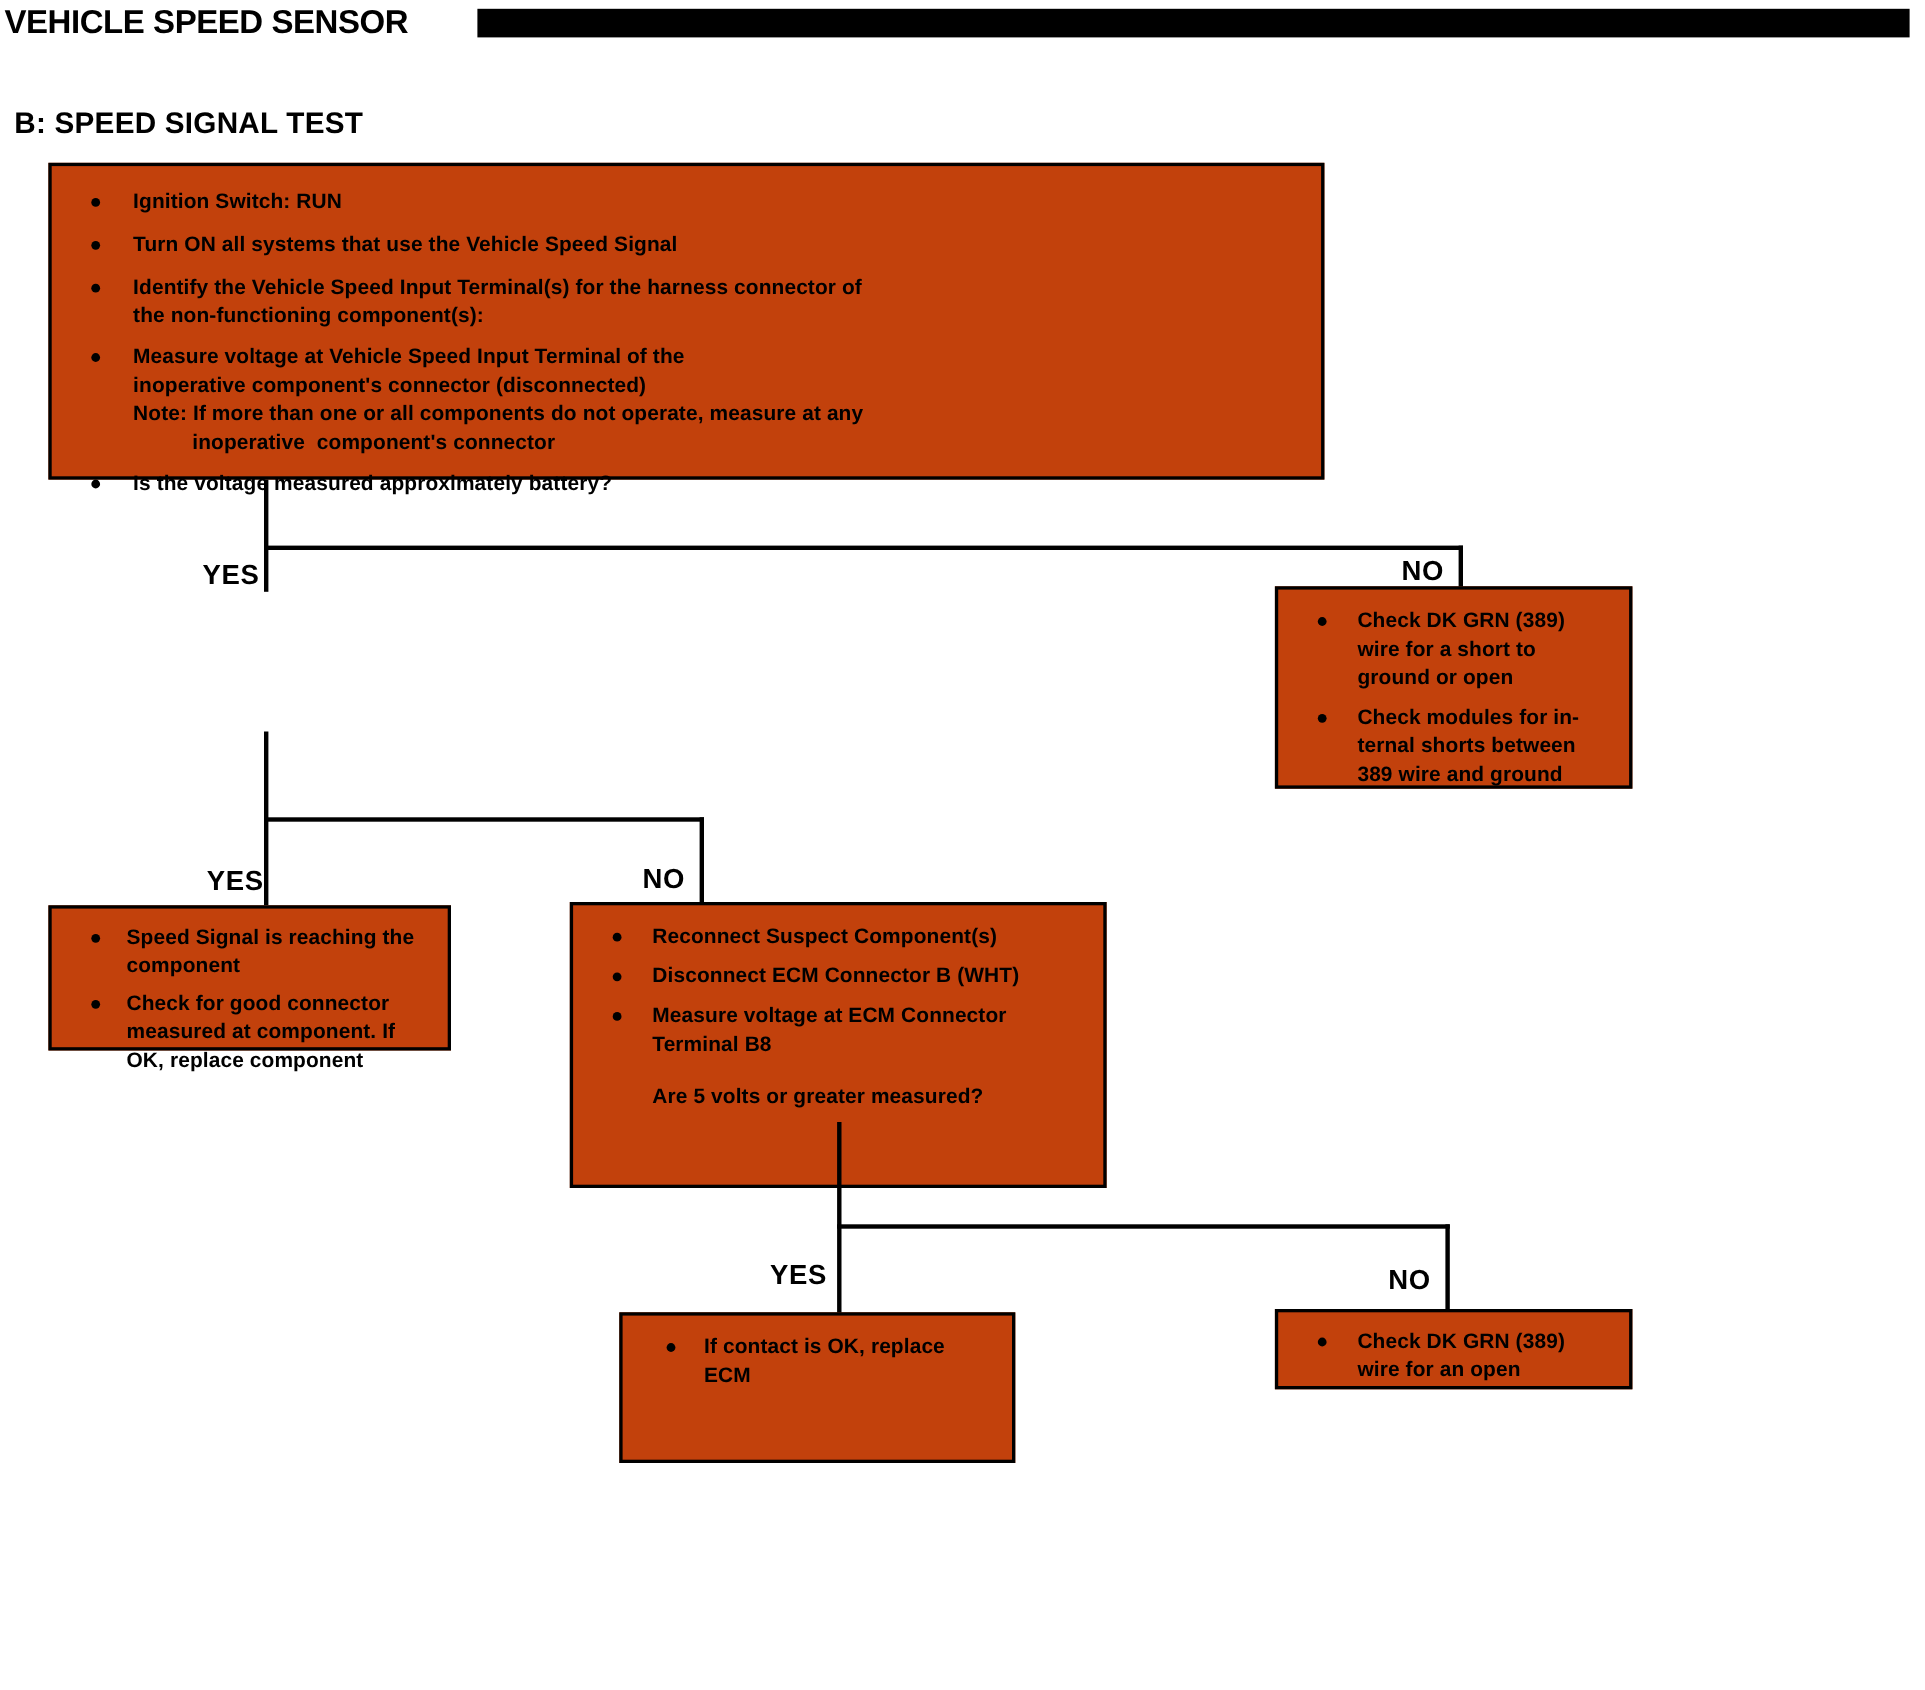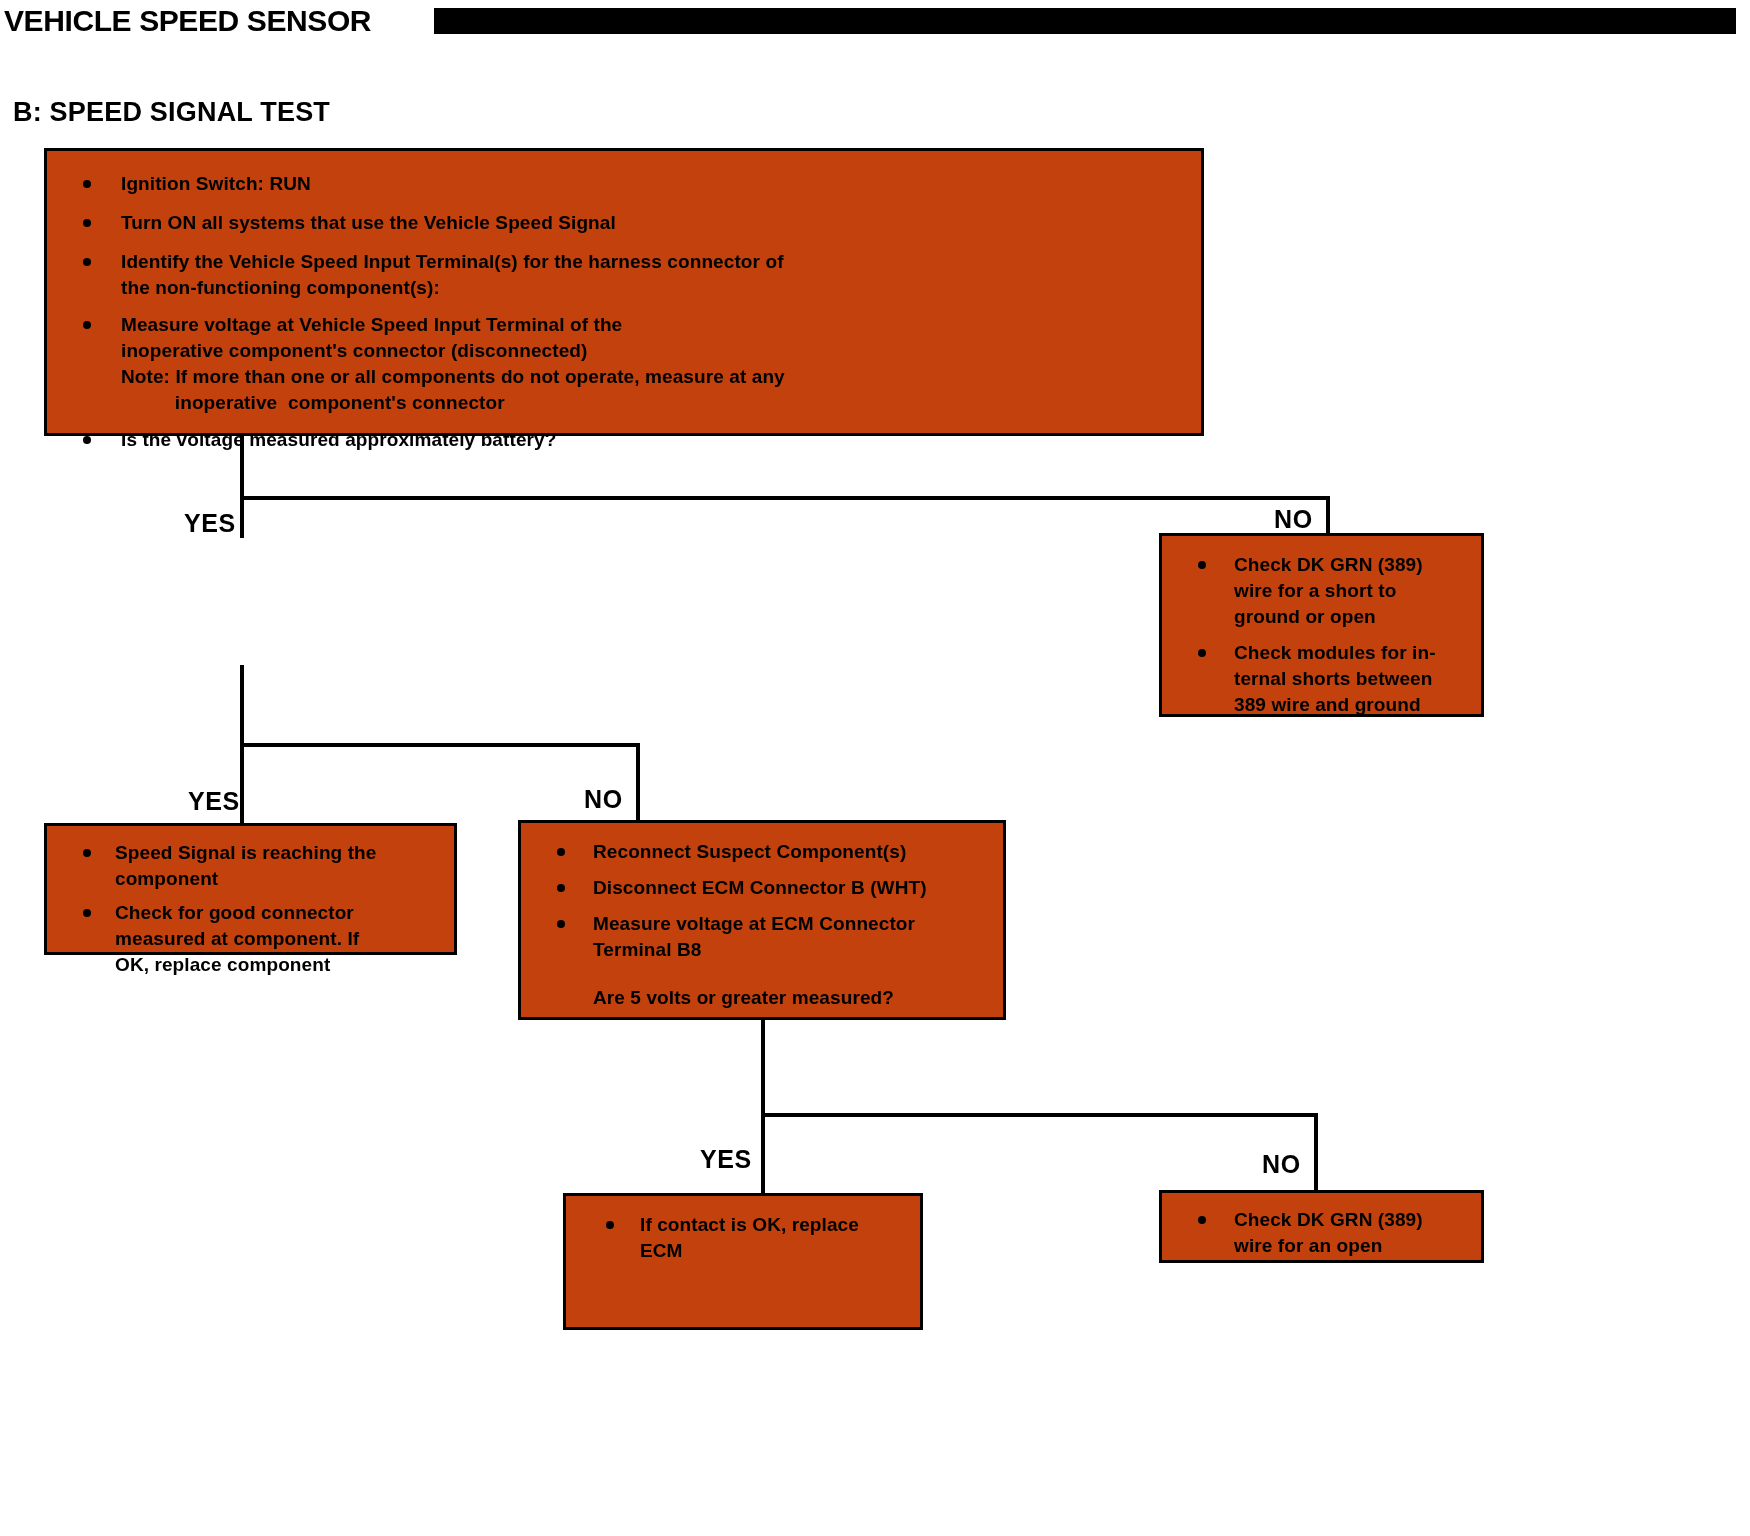--- a/index.html
+++ b/index.html
@@ -164,37 +164,37 @@
     </div>
   </div>
 
   <div class="vline" style="left:240px; top:665px; height:158px;"></div>
   <div class="hline" style="left:240px; top:743px; width:400px;"></div>
   <div class="vline" style="left:636px; top:743px; height:80px;"></div>
 
   <div class="branch-label" style="left:188px; top:787px;">YES</div>
   <div class="branch-label" style="left:584px; top:785px;">NO</div>
 
-  <div class="box" style="left:44px; top:823px; width:413px; height:132px;">
+  <div class="box" style="left:44px; top:823px; width:366px; height:132px;">
     <div class="box-inner" style="padding:14px 8px 0 16px;">
       <div class="bullet-row" style="padding-left:52px; margin-bottom:8px;">
         <span class="dot" style="left:20px;"></span>
         <span class="txt">Speed Signal is reaching the
 component</span>
       </div>
       <div class="bullet-row" style="padding-left:52px;">
         <span class="dot" style="left:20px;"></span>
         <span class="txt">Check for good connector
 measured at component. If
 OK, replace component</span>
       </div>
     </div>
   </div>
 
-  <div class="box" style="left:518px; top:820px; width:488px; height:200px;">
+  <div class="box" style="left:518px; top:820px; width:488px; height:260px;">
     <div class="box-inner" style="padding:16px 8px 0 16px;">
       <div class="bullet-row" style="padding-left:56px; margin-bottom:10px;">
         <span class="dot" style="left:20px;"></span>
         <span class="txt">Reconnect Suspect Component(s)</span>
       </div>
       <div class="bullet-row" style="padding-left:56px; margin-bottom:10px;">
         <span class="dot" style="left:20px;"></span>
         <span class="txt">Disconnect ECM Connector B (WHT)</span>
       </div>
       <div class="bullet-row" style="padding-left:56px;">

